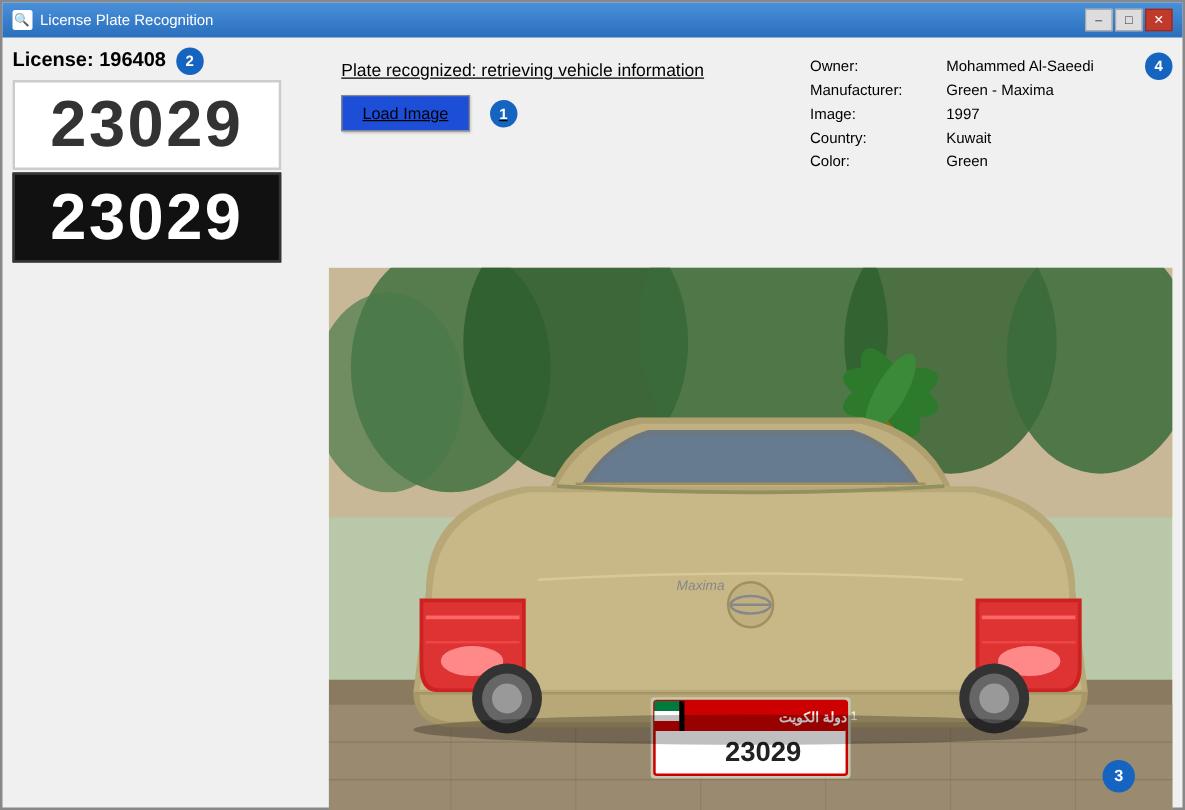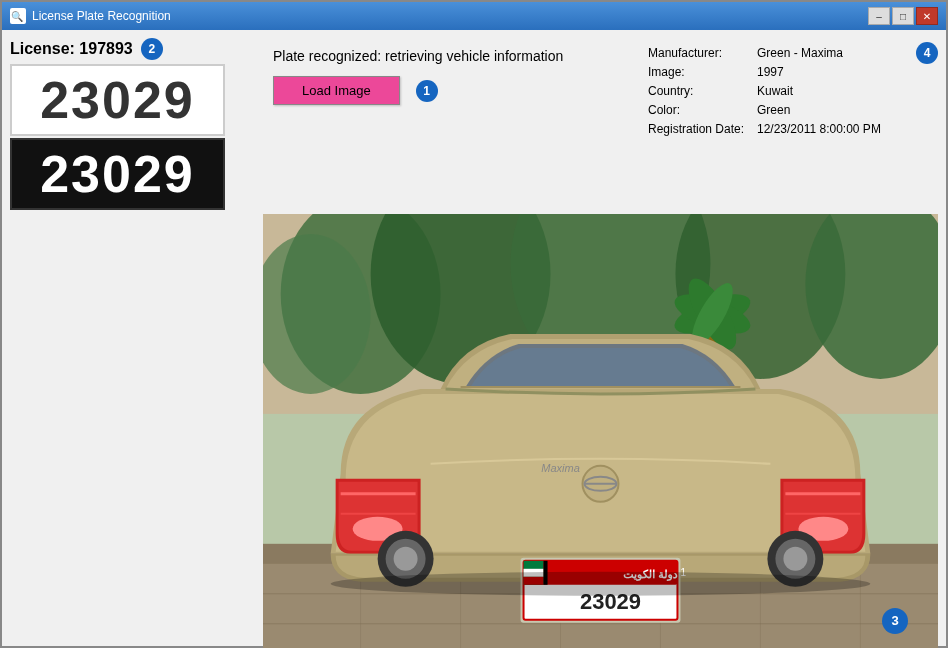--- a/index.html
+++ b/index.html
@@ -160,37 +160,38 @@
       font-family: 'Arial Black', Arial, sans-serif;
       letter-spacing: 2px;
     }
 
     .middle-panel {
       display: flex;
       flex-direction: column;
       gap: 12px;
       flex: 1;
       padding-left: 10px;
+      text-decoration: underline;
     }
 
     .status-text {
       font-size: 14px;
       color: #000;
       margin-top: 10px;
     }
 
     .load-btn-row {
       display: flex;
       align-items: center;
       gap: 16px;
     }
 
     .load-btn {
-      padding: 6px 28px;
-      background: #ec4899;
+      padding: 6px 16px;
+      background: #1d4ed8;
       border: 1px solid #888;
       cursor: pointer;
       font-size: 13px;
       color: #000;
       box-shadow: 1px 1px 2px rgba(0,0,0,0.2);
     }
 
     .right-panel {
       width: 290px;
       flex-shrink: 0;
@@ -291,21 +292,21 @@
       <div class="title-btn close">✕</div>
     </div>
   </div>
 
   <div class="content-area">
 
     <div class="top-section">
 
       <div class="left-panel">
         <div class="license-header">
-          <span class="license-text">License: 197893</span>
+          <span class="license-text">License: 196408</span>
           <div class="badge">2</div>
         </div>
         <div class="plate-images">
           <div class="plate-white">
             <span>23029</span>
           </div>
           <div class="plate-black">
             <span>23029</span>
           </div>
         </div>
@@ -315,40 +316,40 @@
         <div class="status-text">Plate recognized: retrieving vehicle information</div>
         <div class="load-btn-row">
           <button class="load-btn">Load Image</button>
           <div class="badge">1</div>
         </div>
       </div>
 
       <div class="right-panel">
         <div class="info-row-with-badge">
           <div class="info-values-block">
+            <div class="info-row">
+              <span class="info-label">Owner:</span>
+              <span class="info-value">Mohammed Al-Saeedi</span>
+            </div>
             <div class="info-row">
               <span class="info-label">Manufacturer:</span>
               <span class="info-value">Green - Maxima</span>
             </div>
             <div class="info-row">
               <span class="info-label">Image:</span>
               <span class="info-value">1997</span>
             </div>
             <div class="info-row">
               <span class="info-label">Country:</span>
               <span class="info-value">Kuwait</span>
             </div>
             <div class="info-row">
               <span class="info-label">Color:</span>
               <span class="info-value">Green</span>
             </div>
-            <div class="info-row">
-              <span class="info-label">Registration Date:</span>
-              <span class="info-value">12/23/2011 8:00:00 PM</span>
-            </div>
           </div>
           <div class="badge" style="align-self:flex-start; margin-top:-4px;">4</div>
         </div>
       </div>
     </div>
 
     <div class="bottom-section">
       <div class="left-spacer"></div>
       <div class="image-area">
         <div class="car-svg-container">

